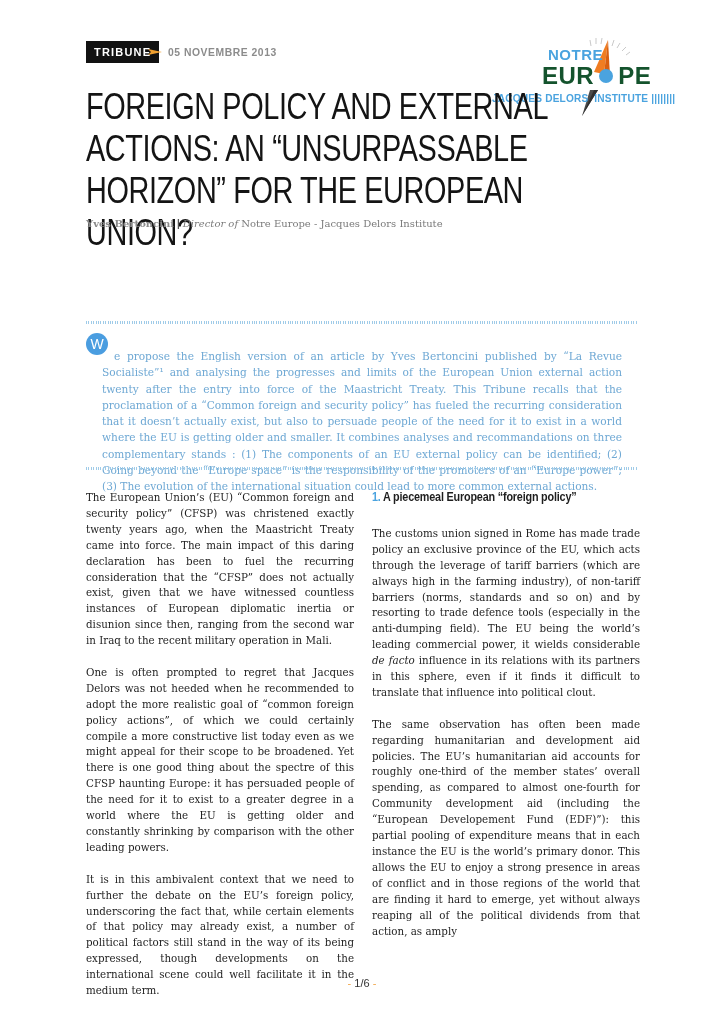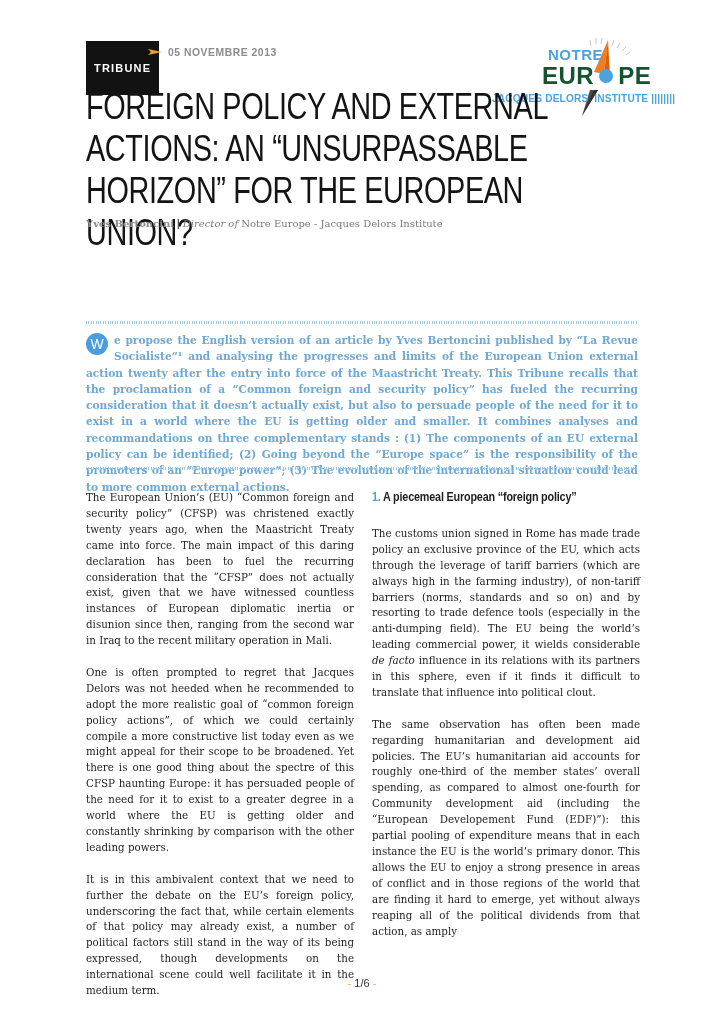--- a/index.html
+++ b/index.html
@@ -4,21 +4,21 @@
 <style>
   html, body { margin: 0; padding: 0; }
   body {
     width: 724px; height: 1024px; background: #ffffff; position: relative; overflow: hidden;
     font-family: "DejaVu Serif", serif; color: #1a1a1a;
   }
   .abs { position: absolute; }
 
   
   .tag-box {
-    left: 86px; top: 41px; height: 22px; padding: 16px 8px; background: #121212; color: #fff;
+    left: 86px; top: 41px; height: 22px; padding: 0 8px; background: #121212; color: #fff;
     font-family: "Liberation Sans", sans-serif; font-weight: bold; font-size: 11px; letter-spacing: 1.2px;
     line-height: 22px;
   }
   .date-wrap { left: 148px; top: 41px; height: 22px; display: flex; align-items: center; justify-content: flex-end; }
   .arrow-icon { width: 14px; height: 6px; margin-right: 6px; }
   .date-text {
     font-family: "Liberation Sans", sans-serif; font-weight: bold; font-size: 11.5px; color: #8c8c8c; letter-spacing: 0.6px;
     transform: scaleX(0.9); transform-origin: left center;
   }
 
@@ -40,21 +40,21 @@
   .byline .name { font-weight: bold; color: #8a8a8a; }
   .byline .sep { font-family: "Liberation Sans", sans-serif; font-weight: bold; color: #555; margin: 0 3px; }
   .byline .role { font-style: italic; }
 
   
   .dots-rule { left: 86px; width: 552px; height: 3px;
     background-image: repeating-linear-gradient(90deg, #9fcbe8 0 1px, transparent 1px 2.4px); }
   .abstract { left: 86px; top: 332px; width: 552px; font-size: 10.6px; line-height: 16.3px; color: #6ea8d4; text-align: justify; }
   .dropcap { float: left; width: 22px; height: 22px; border-radius: 50%; background: #4a9de0; color: #fff;
     font-family: "Liberation Sans", sans-serif; font-size: 14px; line-height: 22px; text-align: center; margin: 1px 6px 0 0; }
-  .abstract p { margin: 0; font-weight: bold; }
+  .abstract p { margin: 16px; }
 
   
   .col { top: 490px; width: 268px; font-size: 10.3px; line-height: 15.9px; text-align: justify; color: #1e1e1e; }
   .col p { margin: 0 0 15.9px 0; }
   .col-left { left: 86px; }
   .col-right { left: 372px; }
   .section-h { font-family: "Liberation Sans", sans-serif; font-weight: bold; font-size: 12px; margin: 0 0 20px 0; letter-spacing: -0.2px; transform: scaleX(0.9); transform-origin: left center; white-space: nowrap; }
   .section-h .num { color: #4aa3df; }
   .ital { font-style: italic; }
 

